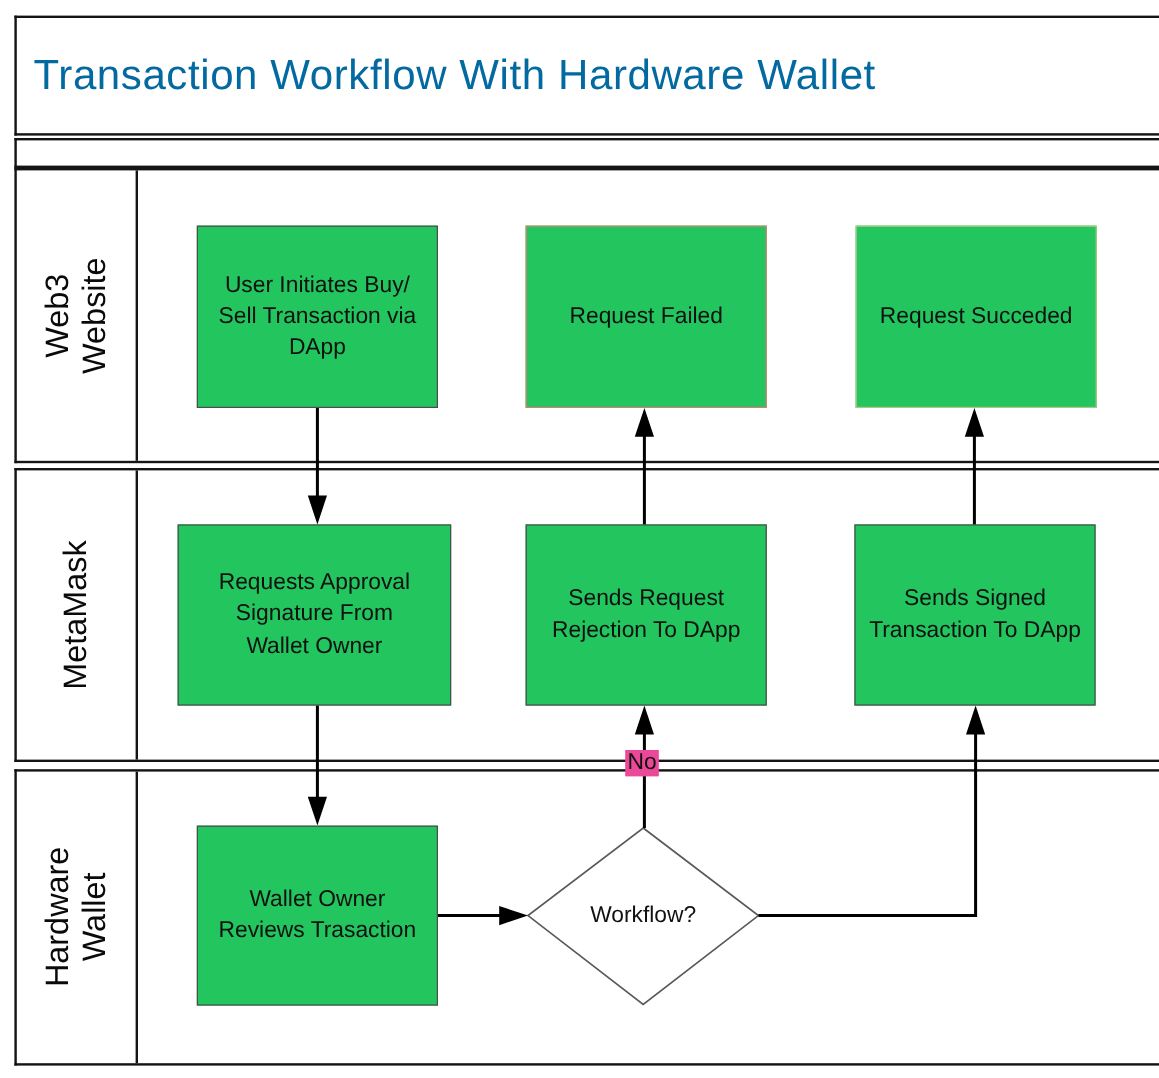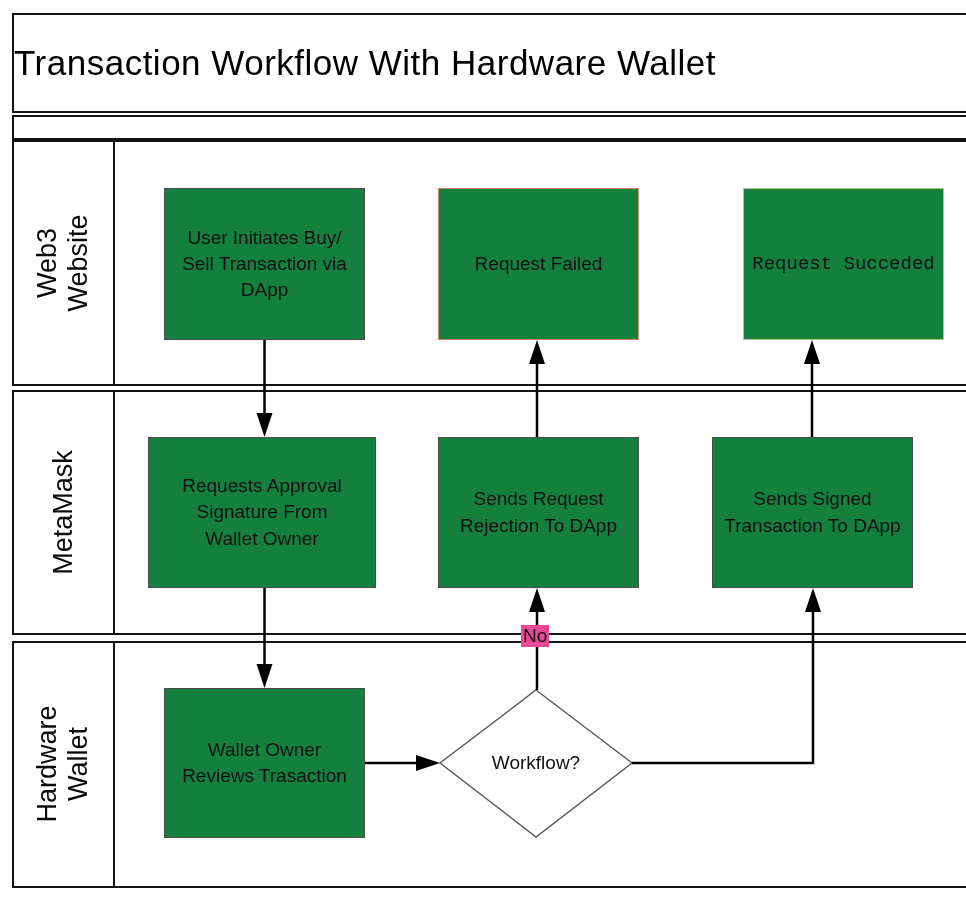--- a/index.html
+++ b/index.html
@@ -8,36 +8,36 @@
   #canvas { position:relative; width:966px; height:898px; background:#fff; overflow:hidden; }
 
   
   .frame { position:absolute; border:2.5px solid #141414; border-right:none; background:#fff; }
   #title-box   { left:12px; top:13px;  width:954px; height:100px; display:flex; align-items:center; }
   #phase-strip { left:12px; top:115px; width:954px; height:25px; }
   #lane-web3     { left:12px; top:140px; width:954px; height:246px; }
   #lane-metamask { left:12px; top:390px; width:954px; height:245px; }
   #lane-hardware { left:12px; top:641px; width:954px; height:247px; }
 
-  #title-text { font-size:35px; letter-spacing:.5px; color:#000000; }
+  #title-text { font-size:35px; letter-spacing:.5px; padding-left:14px; color:#0369a1; }
 
   .lane-label-cell { position:absolute; left:0; top:0; bottom:0; width:101px;
                      border-right:2.5px solid #141414; display:flex;
                      align-items:center; justify-content:center; }
   .lane-label { transform:rotate(-90deg); white-space:pre-line; text-align:center;
                 font-size:27px; line-height:1.15; color:#0a0a0a; }
 
   
-  .node { position:absolute; background:#15803d; border:1.4px solid #4d4d4d;
+  .node { position:absolute; background:#22c55e; border:1.4px solid #4d4d4d;
           display:flex; align-items:center; justify-content:center;
           text-align:center; font-size:19px; line-height:1.38;
           white-space:pre-line; z-index:2; padding:6px; }
   #node-user-initiates    { left:164px; top:188px; width:201px; height:152px; }
   #node-request-failed    { left:438px; top:188px; width:201px; height:152px; border-color:#cf8272; }
-  #node-request-succeeded { left:743px; top:188px; width:201px; height:152px; border-color:#afc785;font-family:Liberation Mono, monospace; }
+  #node-request-succeeded { left:713px; top:188px; width:201px; height:152px; border-color:#afc785; }
   #node-requests-approval { left:148px; top:437px; width:228px; height:151px; }
   #node-sends-rejection   { left:438px; top:437px; width:201px; height:151px; }
   #node-sends-signed      { left:712px; top:437px; width:201px; height:151px; }
   #node-wallet-owner      { left:164px; top:688px; width:201px; height:150px; }
 
   
   #edge-layer { position:absolute; left:0; top:0; width:966px; height:898px;
                 z-index:3; pointer-events:none; }
   #edge-layer line, #edge-layer polyline { stroke:#000; stroke-width:2.5; fill:none; }
   #edge-layer polygon.head { fill:#000; stroke:none; }

